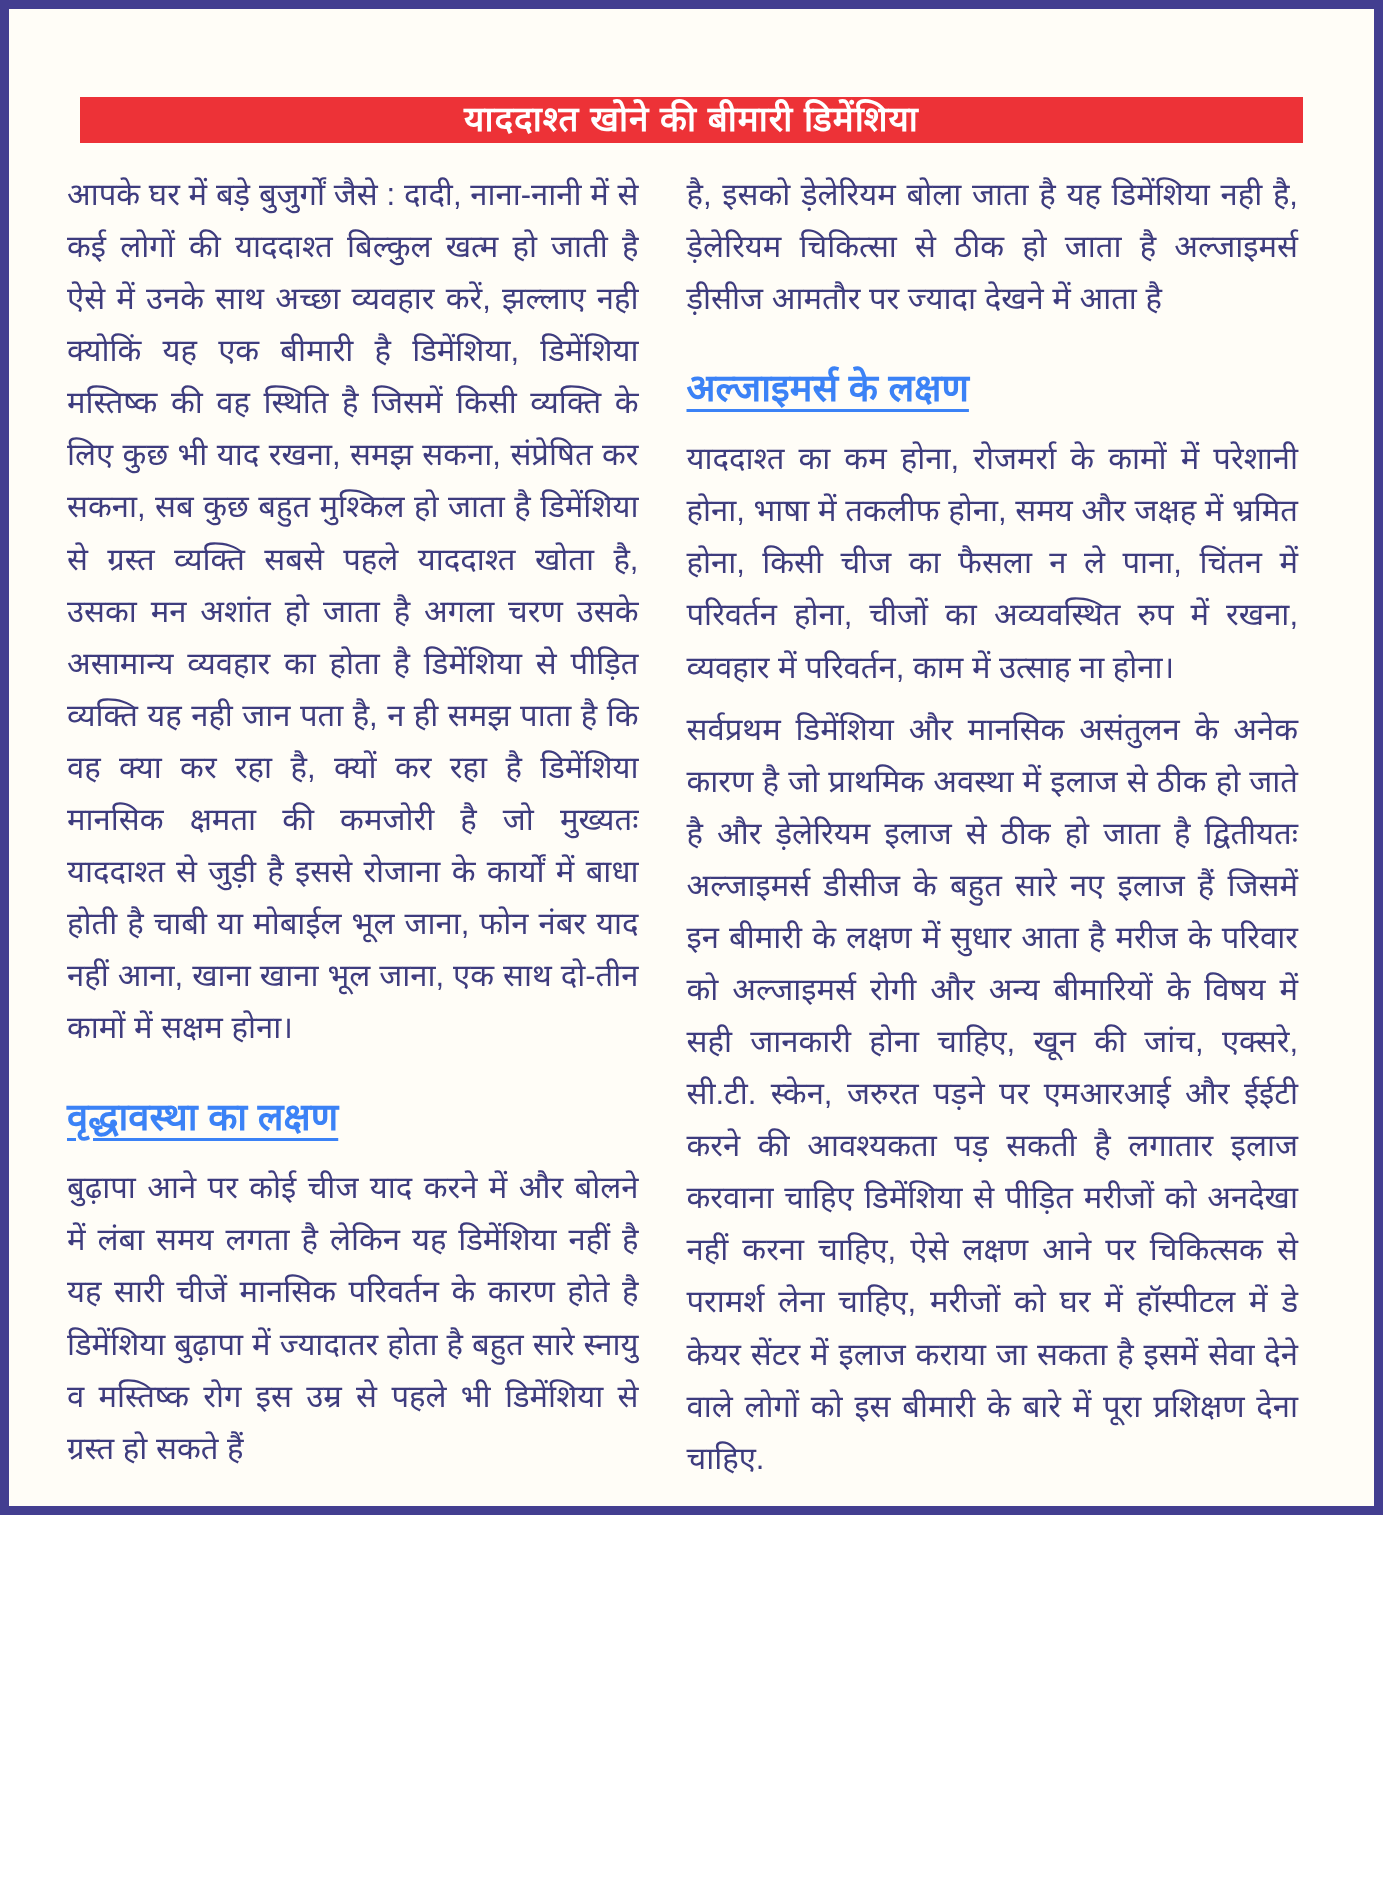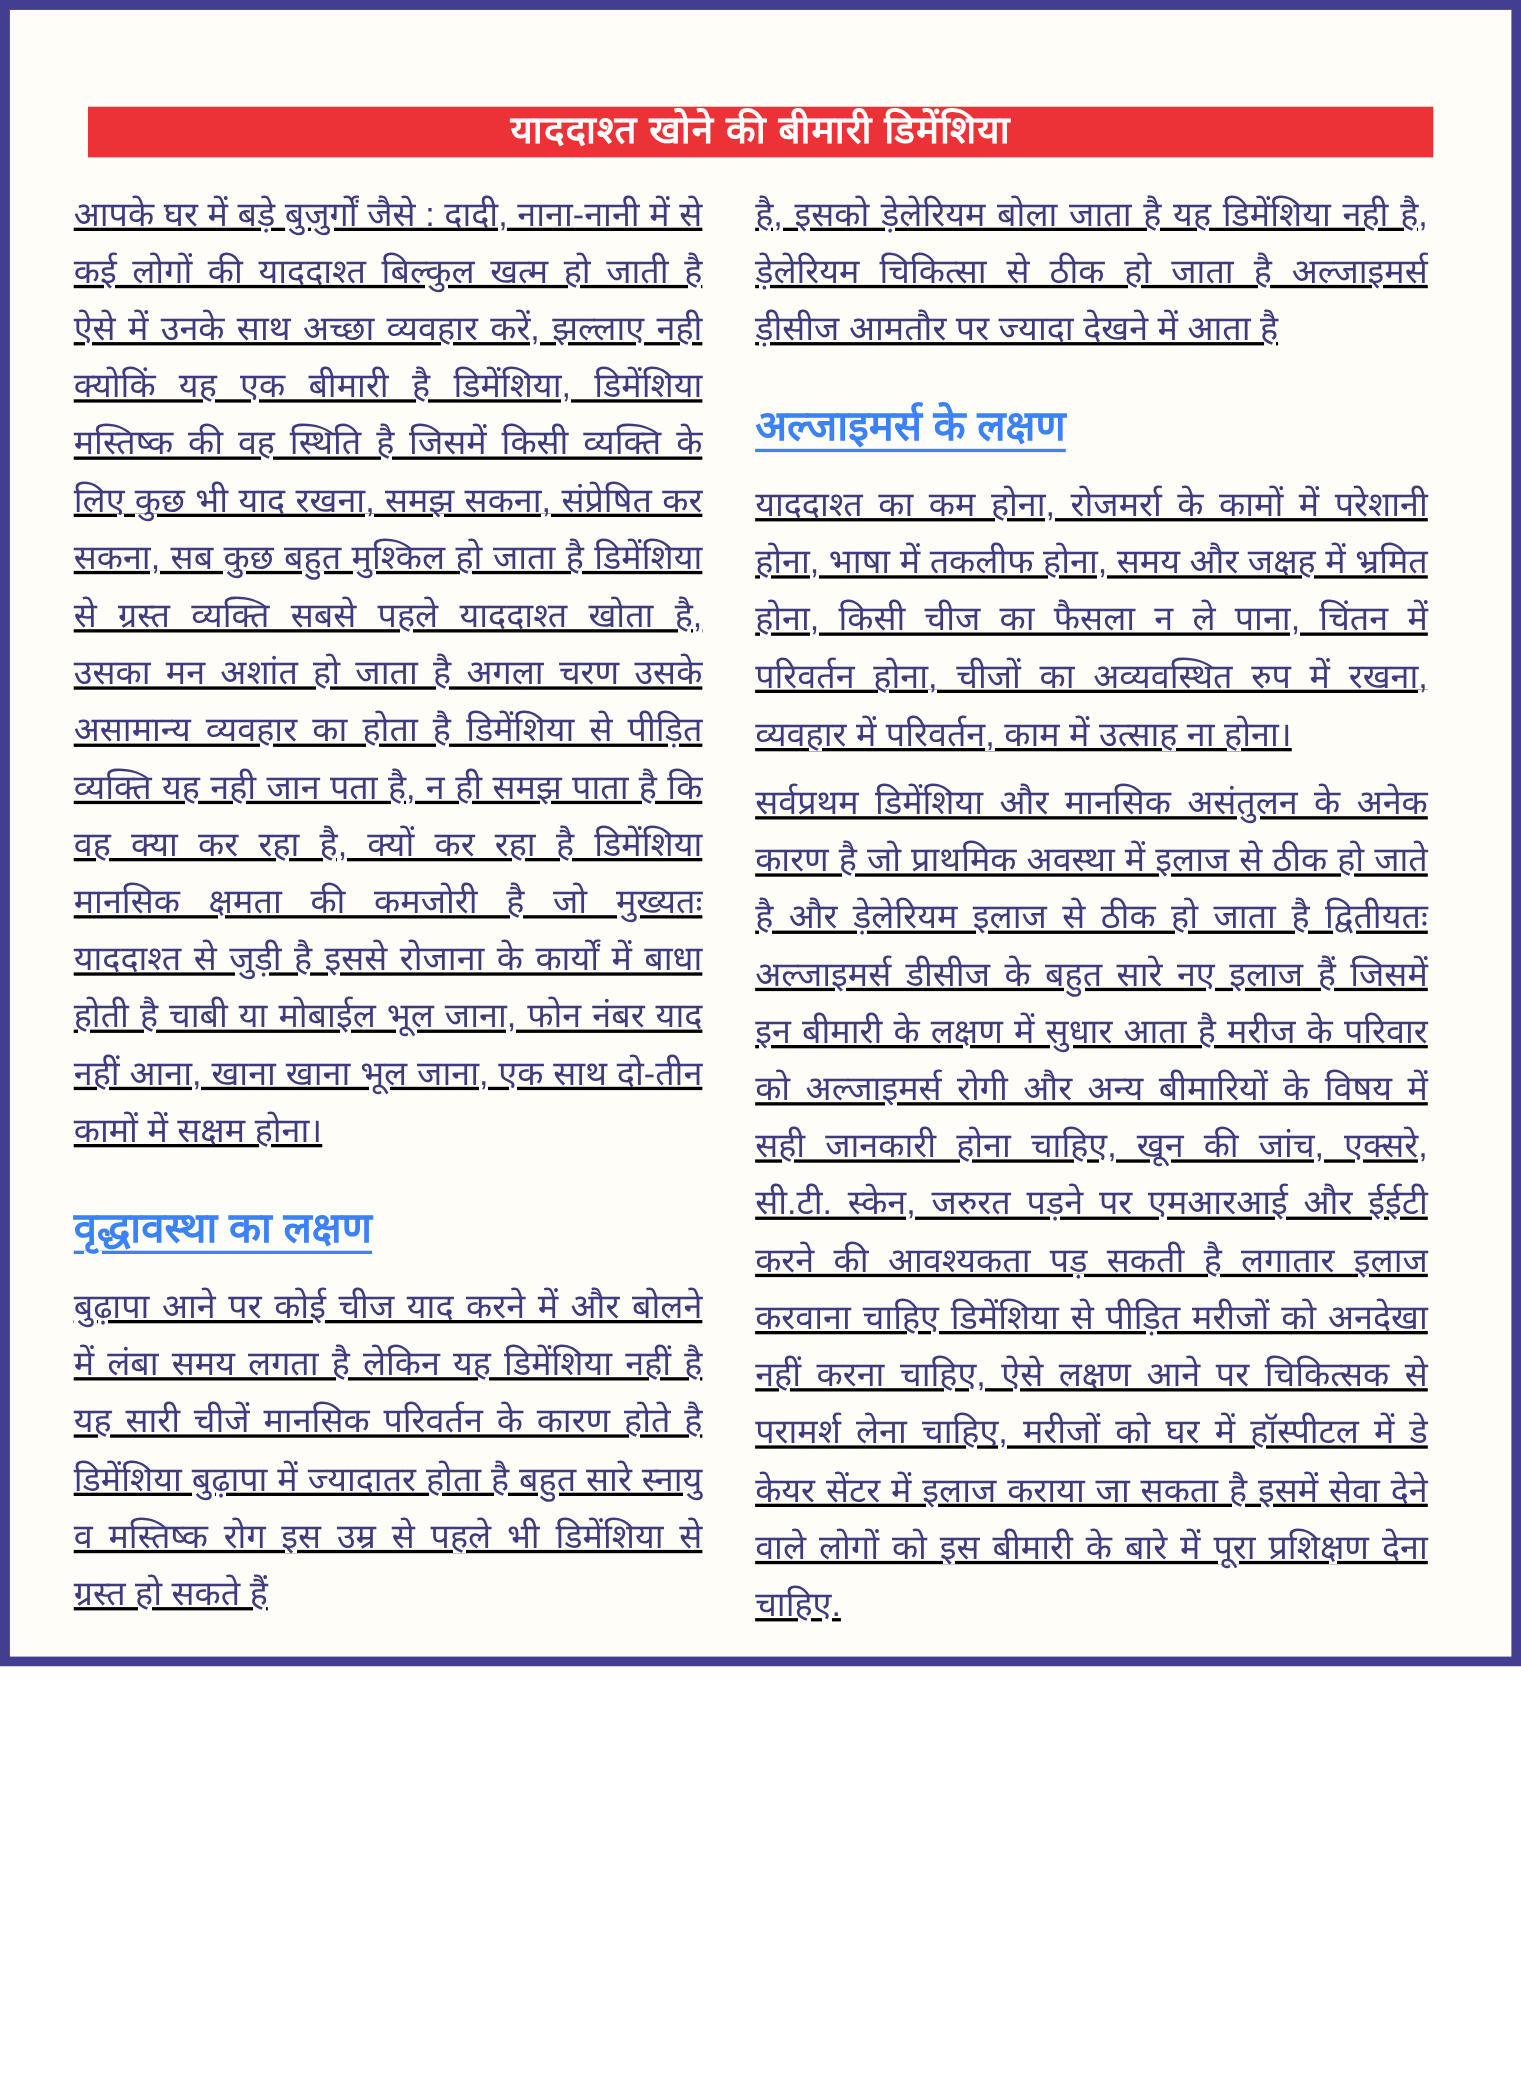--- a/index.html
+++ b/index.html
@@ -26,21 +26,20 @@
     font-size: 35px;
     font-weight: bold;
     letter-spacing: 1px;
     line-height: 1;
     transform: translateY(-2px);
   }
   .columns {
     display: flex;
     gap: 48px;
     padding: 26px 76px 0 58px;
-    text-decoration: underline;
   }
   .col { flex: 1; min-width: 0; }
   .col.right { flex: 1.07; }
   p.body-text {
     color: #3e3c7e;
     font-size: 31px;
     line-height: 1.68;
     text-align: justify;
     margin: 0 0 10px 0;
   }

